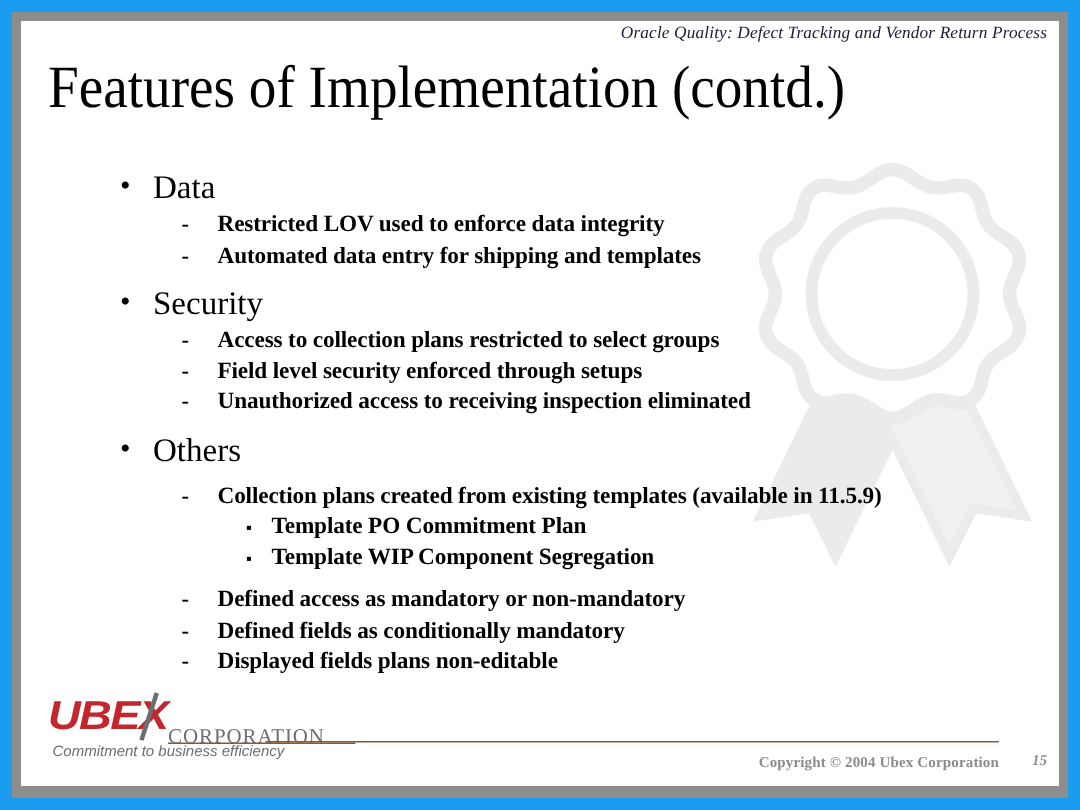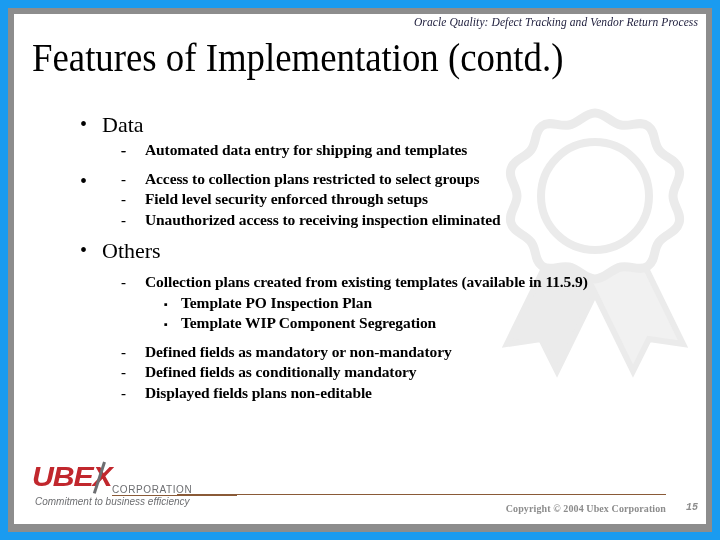--- a/index.html
+++ b/index.html
@@ -186,22 +186,22 @@
     width: 3px;
     height: 33px;
     background: #6d6e71;
     transform: rotate(18deg);
     transform-origin: top center;
   }
   #logo-corp {
     position: absolute;
     left: 80px;
     top: 20px;
-    font-family: Liberation Sans, sans-serif;
-    font-size: 10px;
+    font-family: Liberation Serif, serif;
+    font-size: 14px;
     color: #6d6e71;
     letter-spacing: 0.6px;
     white-space: nowrap;
   }
   #logo-corp-rule {
     position: absolute;
     left: 80px;
     top: 31px;
     width: 125px;
     height: 1px;
@@ -235,21 +235,21 @@
     font-family: "Liberation Serif", "DejaVu Serif", serif;
     font-weight: bold;
     font-size: 10px;
     color: #8d8d8d;
     letter-spacing: 0.1px;
   }
   #page-number {
     position: absolute;
     right: 8px;
     bottom: 11px;
-    font-family: Liberation Mono, monospace;
+    font-family: Liberation Serif, serif;
     font-style: italic;
     font-weight: bold;
     font-size: 10px;
     color: #8d8d8d;
   }
 </style>
 </head>
 <body>
 
 <div id="slide">
@@ -273,31 +273,31 @@
           <circle cx="106" cy="97" r="54" fill="#ffffff" stroke="#ebebeb" stroke-width="8"></circle>
         </g>
       </svg>
 
       <div id="header-line">Oracle Quality: Defect Tracking and Vendor Return Process</div>
 
       <div id="slide-title">Features of Implementation (contd.)</div>
 
       <div id="body-list">
           <div class="lvl1"><span class="mk">•</span><span class="tx">Data</span></div>
-          <div class="lvl2"><span class="mk">-</span></div>
+          <div class="lvl2"><span class="mk">-</span><span class="tx">Restricted LOV used to enforce data integrity</span></div>
           <div class="lvl2"><span class="mk">-</span><span class="tx">Automated data entry for shipping and templates</span></div>
-          <div class="lvl1 gap-before"><span class="mk">•</span></div>
+          <div class="lvl1 gap-before"><span class="mk">•</span><span class="tx">Security</span></div>
           <div class="lvl2"><span class="mk">-</span><span class="tx">Access to collection plans restricted to select groups</span></div>
           <div class="lvl2"><span class="mk">-</span><span class="tx">Field level security enforced through setups</span></div>
           <div class="lvl2"><span class="mk">-</span><span class="tx">Unauthorized access to receiving inspection eliminated</span></div>
           <div class="lvl1 gap-before"><span class="mk">•</span><span class="tx">Others</span></div>
           <div class="lvl2 gap-before"><span class="mk">-</span><span class="tx">Collection plans created from existing templates (available in 11.5.9)</span></div>
-          <div class="lvl3"><span class="mk">▪</span><span class="tx">Template PO Inspection Plan</span></div>
+          <div class="lvl3"><span class="mk">▪</span><span class="tx">Template PO Commitment Plan</span></div>
           <div class="lvl3"><span class="mk">▪</span><span class="tx">Template WIP Component Segregation</span></div>
-          <div class="lvl2 gap-before"><span class="mk">-</span><span class="tx">Defined fields as mandatory or non-mandatory</span></div>
+          <div class="lvl2 gap-before"><span class="mk">-</span><span class="tx">Defined access as mandatory or non-mandatory</span></div>
           <div class="lvl2"><span class="mk">-</span><span class="tx">Defined fields as conditionally mandatory</span></div>
           <div class="lvl2"><span class="mk">-</span><span class="tx">Displayed fields plans non-editable</span></div>
         </div>
 
       <div id="footer">
 
         <div id="logo-block">
           <div id="logo-word">UBEX</div>
           <div id="logo-slash"></div>
           <div id="logo-corp">CORPORATION</div>

